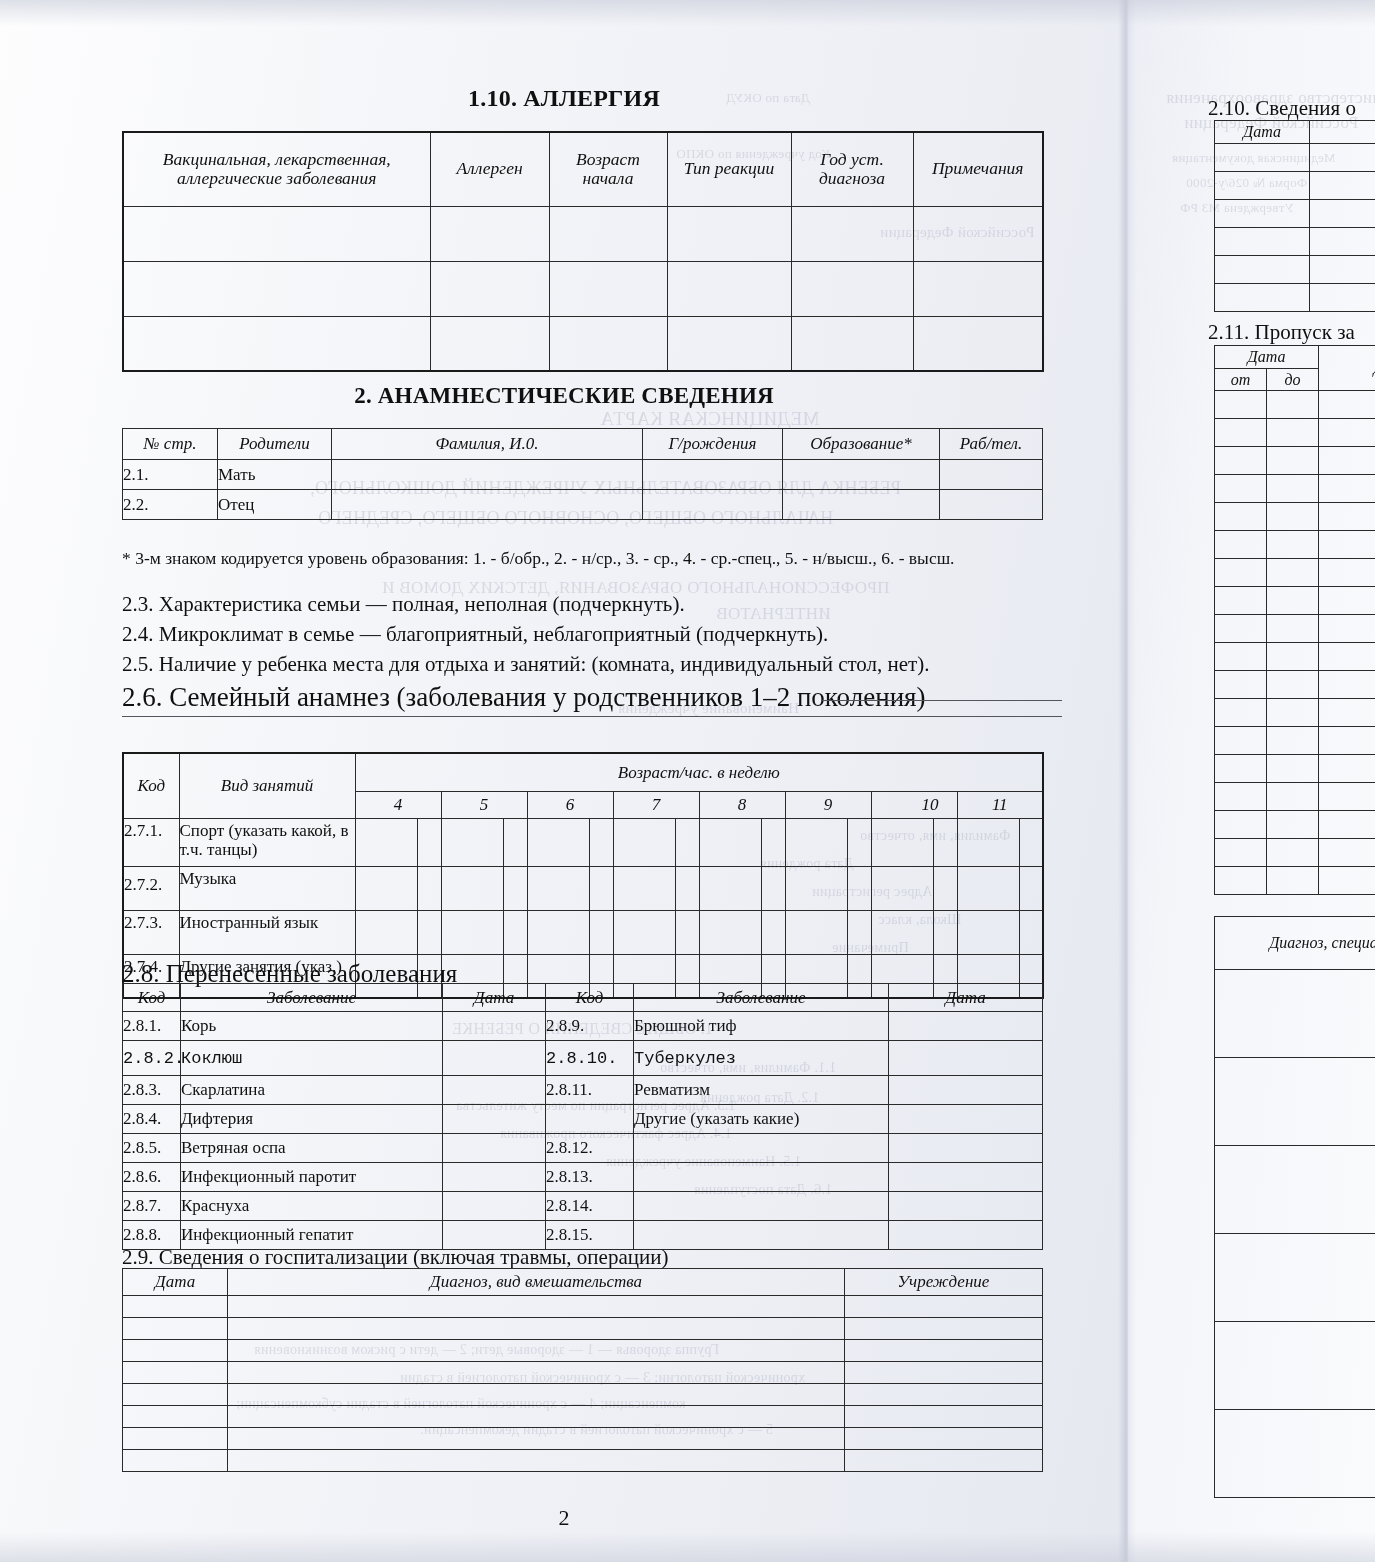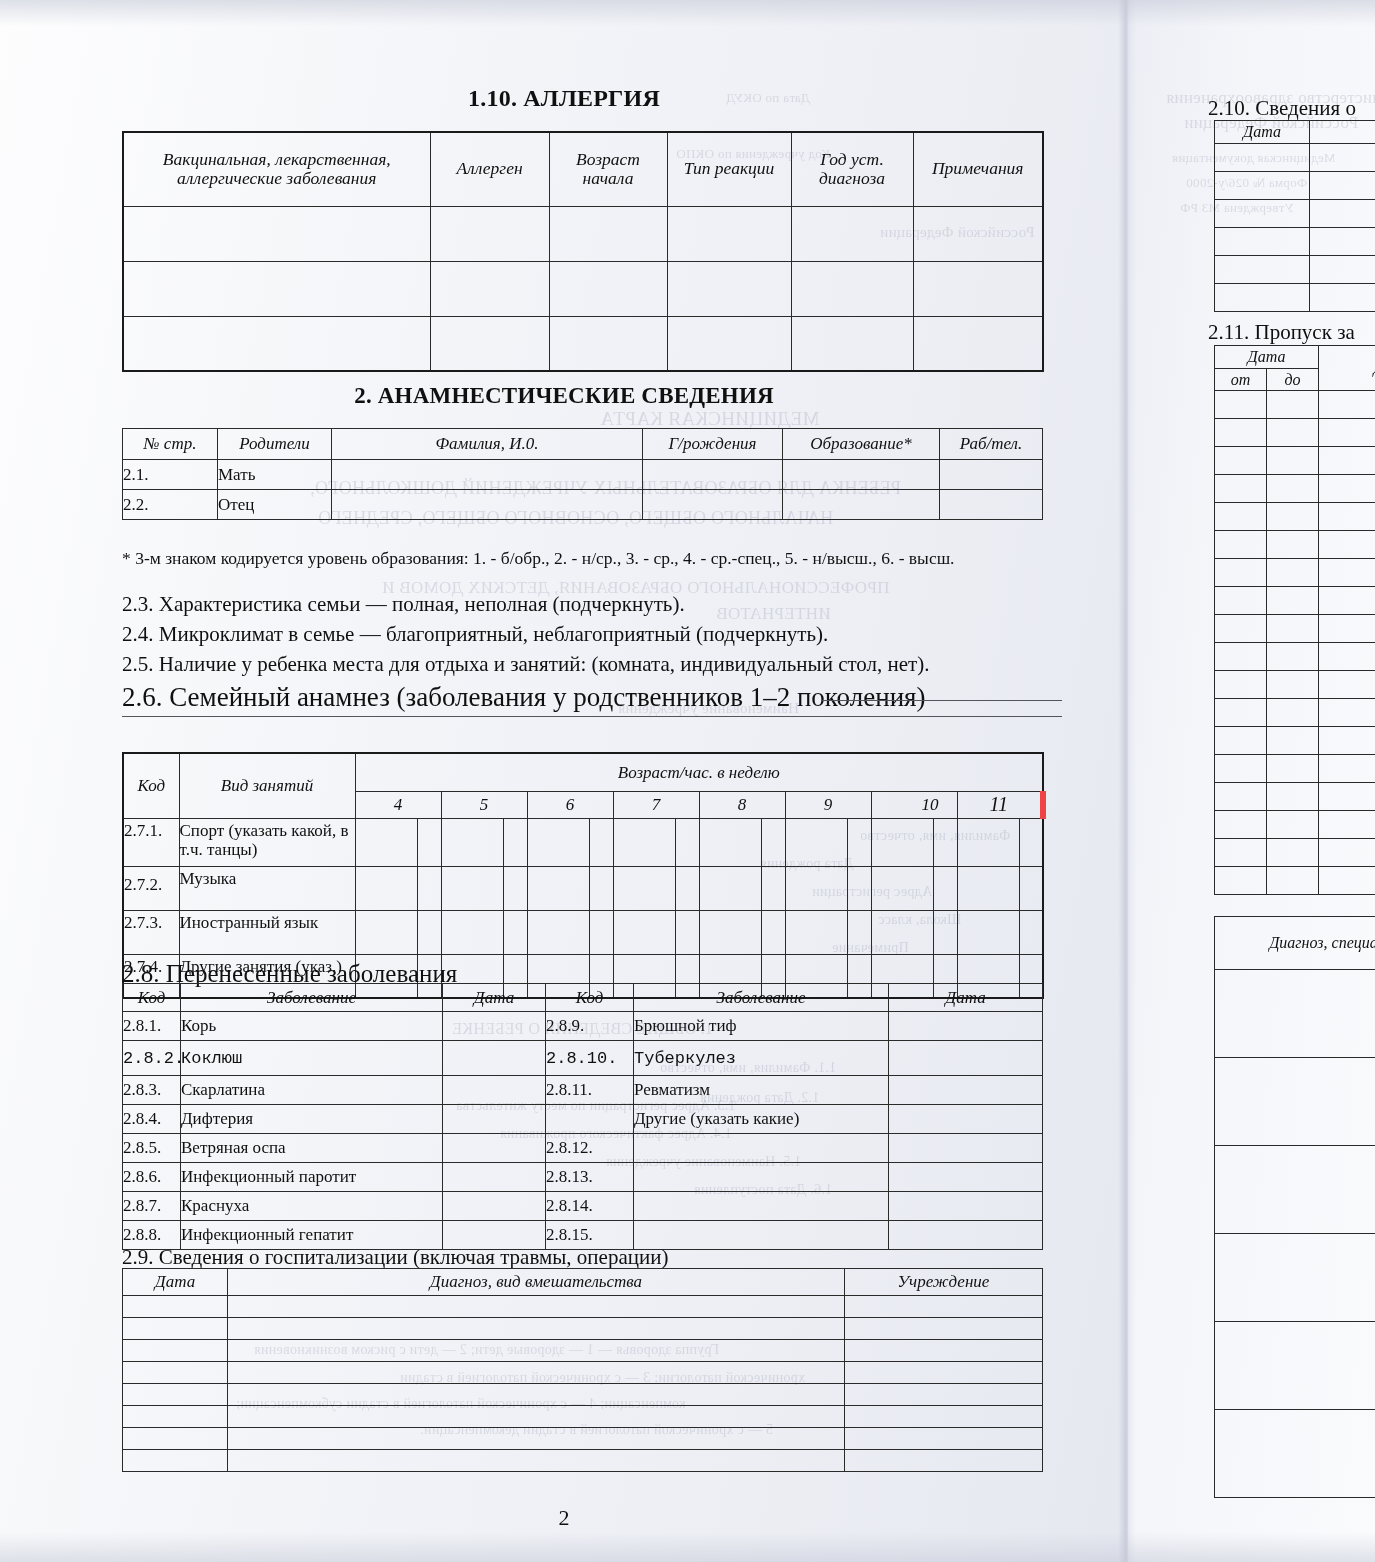--- a/index.html
+++ b/index.html
@@ -304,21 +304,21 @@
             <td class="hdr cellpad" colspan="16">Возраст/час. в неделю</td>
           </tr>
         <tr id="act-head-2" style="height:27px;">
             <td class="hdr cc" style="font-size:17px; border-right:1px solid #2a2a2a;" colspan="2">4</td>
             <td class="hdr cc" style="font-size:17px; border-right:1px solid #2a2a2a;" colspan="2">5</td>
             <td class="hdr cc" style="font-size:17px; border-right:1px solid #2a2a2a;" colspan="2">6</td>
             <td class="hdr cc" style="font-size:17px; border-right:1px solid #2a2a2a;" colspan="2">7</td>
             <td class="hdr cc" style="font-size:17px; border-right:1px solid #2a2a2a;" colspan="2">8</td>
             <td class="hdr cc" style="font-size:17px; border-right:1px solid #2a2a2a;" colspan="2">9</td>
             <td class="hdr cc" style="font-size:17px; border-right:1px solid #2a2a2a;padding-left:32px;" colspan="2">10</td>
-            <td class="hdr cc" style="font-size:20px; border-right:6px solid #ef4444;" colspan="2">11</td>
+            <td class="hdr cc" style="font-size:17px; border-right:1px solid #ef4444;" colspan="2">11</td>
           </tr>
       </thead>
       <tbody id="act-body">
           <tr style="height: 48px;">
             <td class="cl" style="vertical-align:top; padding-top:2px;">2.7.1.</td>
             <td class="cl" style="vertical-align:top; padding-top:2px; line-height:1.12; white-space:normal;">Спорт (указать какой, в т.ч. танцы)</td>
             <td></td>
             <td></td>
             <td></td>
             <td></td>

